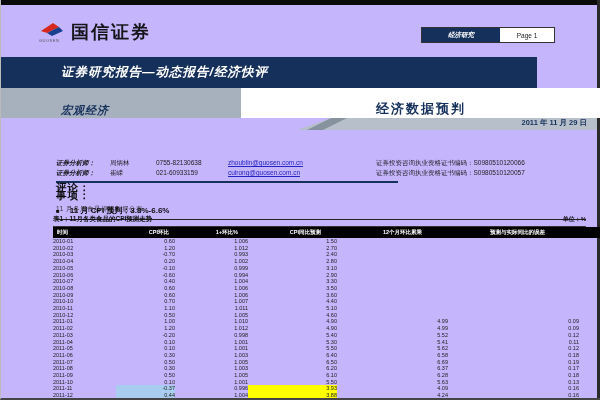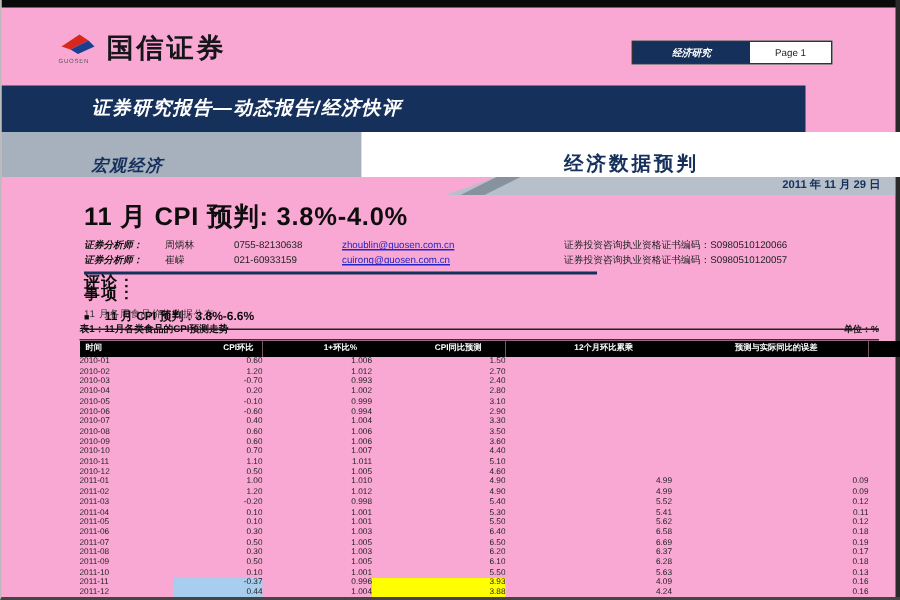--- a/index.html
+++ b/index.html
@@ -1,17 +1,17 @@
 <!DOCTYPE html>
 <html><head>
 <meta charset="utf-8">
 <style>
   html,body{margin:0;padding:0;}
   body{width:600px;height:400px;overflow:hidden;background:#e9e9e9;font-family:"Liberation Sans","DejaVu Sans",sans-serif;}
-  #page{position:relative;width:600px;height:400px;background:#f9a8d4;box-sizing:border-box;border-left:1px solid #bbb;border-bottom:2px solid #444;overflow:hidden;}
+  #page{position:relative;width:600px;height:400px;background:#c4b5fd;box-sizing:border-box;border-left:1px solid #bbb;border-bottom:2px solid #444;overflow:hidden;}
   .top-strip{position:absolute;left:0;top:0;width:600px;height:5px;background:#0a0a0a;}
   .right-edge{position:absolute;right:0;top:0;width:3px;height:400px;background:#2a2a2a;}
 
   
   .brand{position:absolute;left:38px;top:20px;display:flex;align-items:center;gap:6px;}
   .logo-icon{width:26px;height:22px;position:relative;}
   .logo-en{position:absolute;left:0;top:17px;font-size:4px;color:#555;letter-spacing:.5px;}
   .brand-cn{font-size:18px;font-weight:bold;color:#15151a;letter-spacing:2px;font-family:"Liberation Serif","DejaVu Serif",serif;}
 
   
@@ -103,21 +103,20 @@
     </div>
     <div class="section-right">
       <span>经济数据预判</span>
     </div>
   </div>
 
   <div class="date-bar">
     <span>2011 年 11 月 29 日</span>
   </div>
 
-  <div class="doc-title">11 月 CPI 预判:  3.8%-4.0%</div>
 
   <div class="analysts">
       <div class="analyst-row">
         <span class="a-role">证券分析师：</span>
         <span class="a-name">周炳林</span>
         <span class="a-phone">0755-82130638</span>
         <span class="a-email">zhoublin@guosen.com.cn</span>
         <span class="a-cert">证券投资咨询执业资格证书编码：S0980510120066</span>
       </div>
       <div class="analyst-row">

